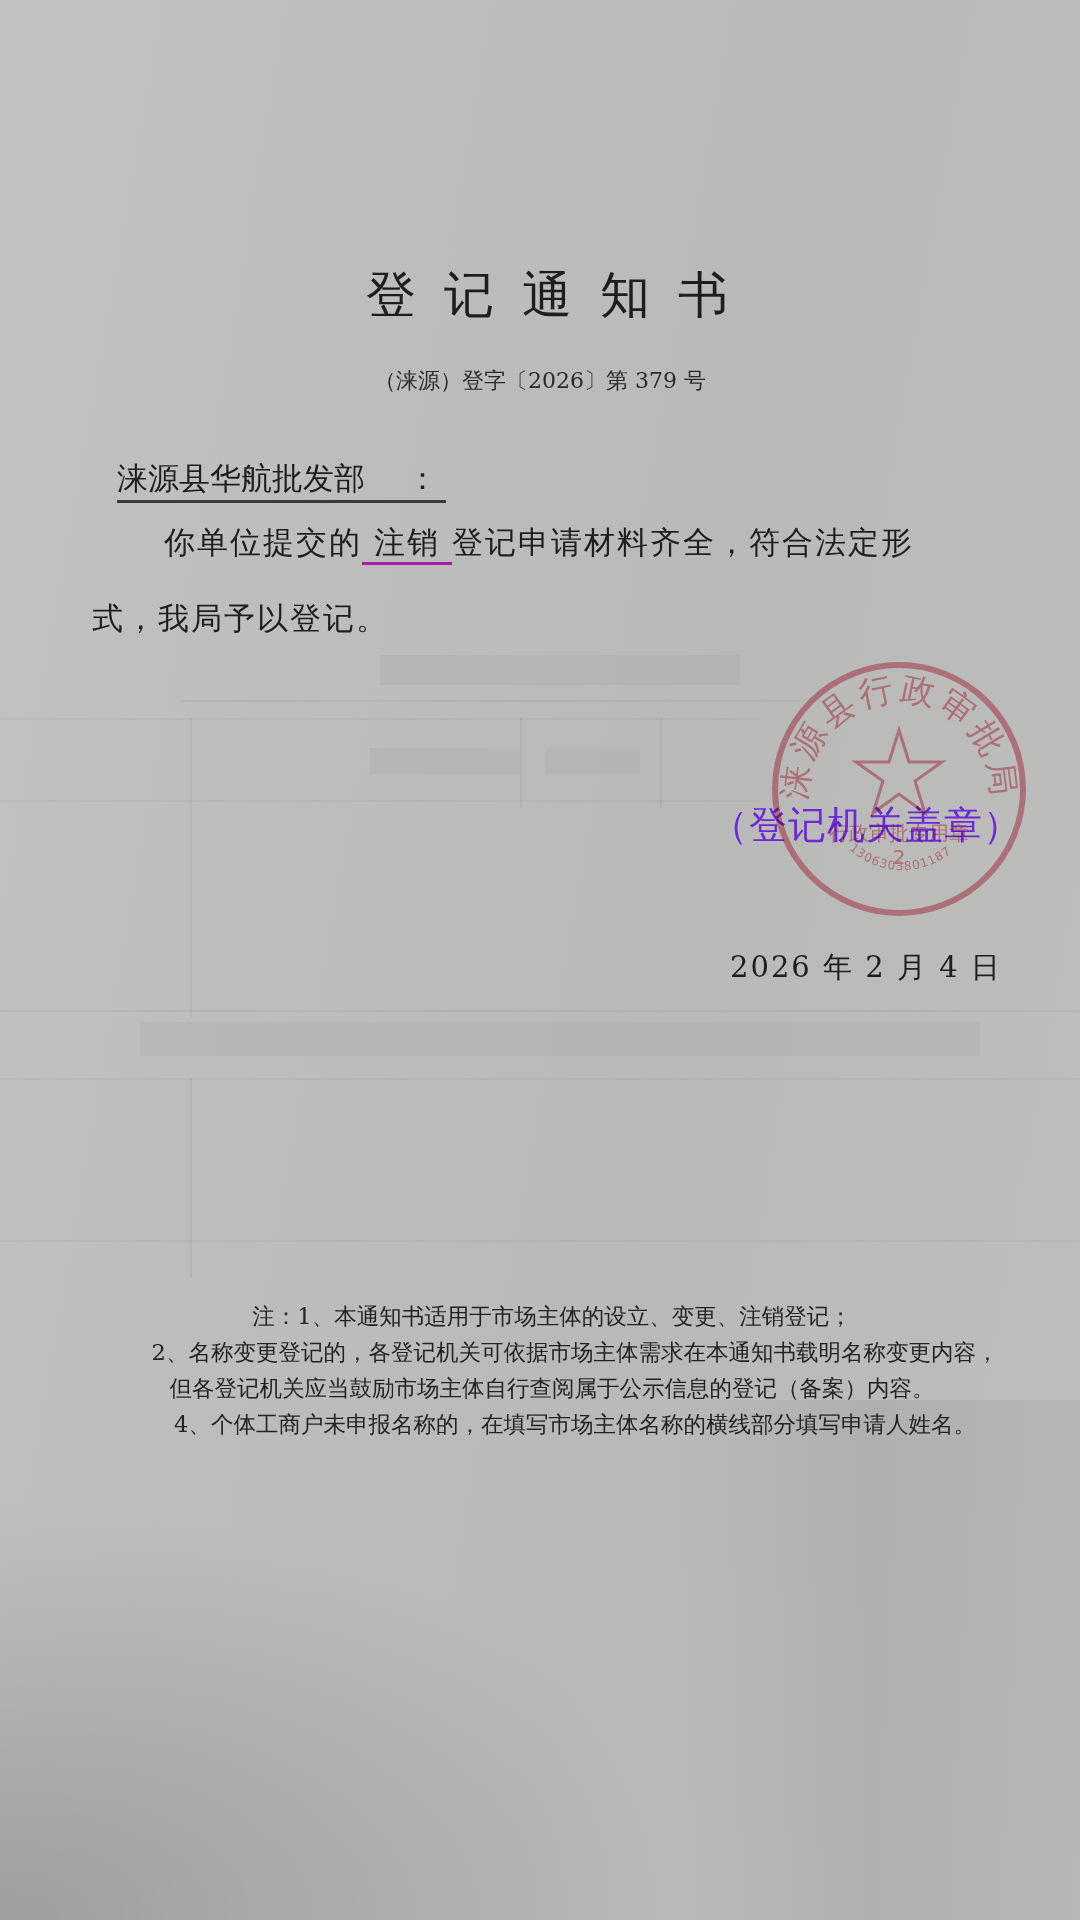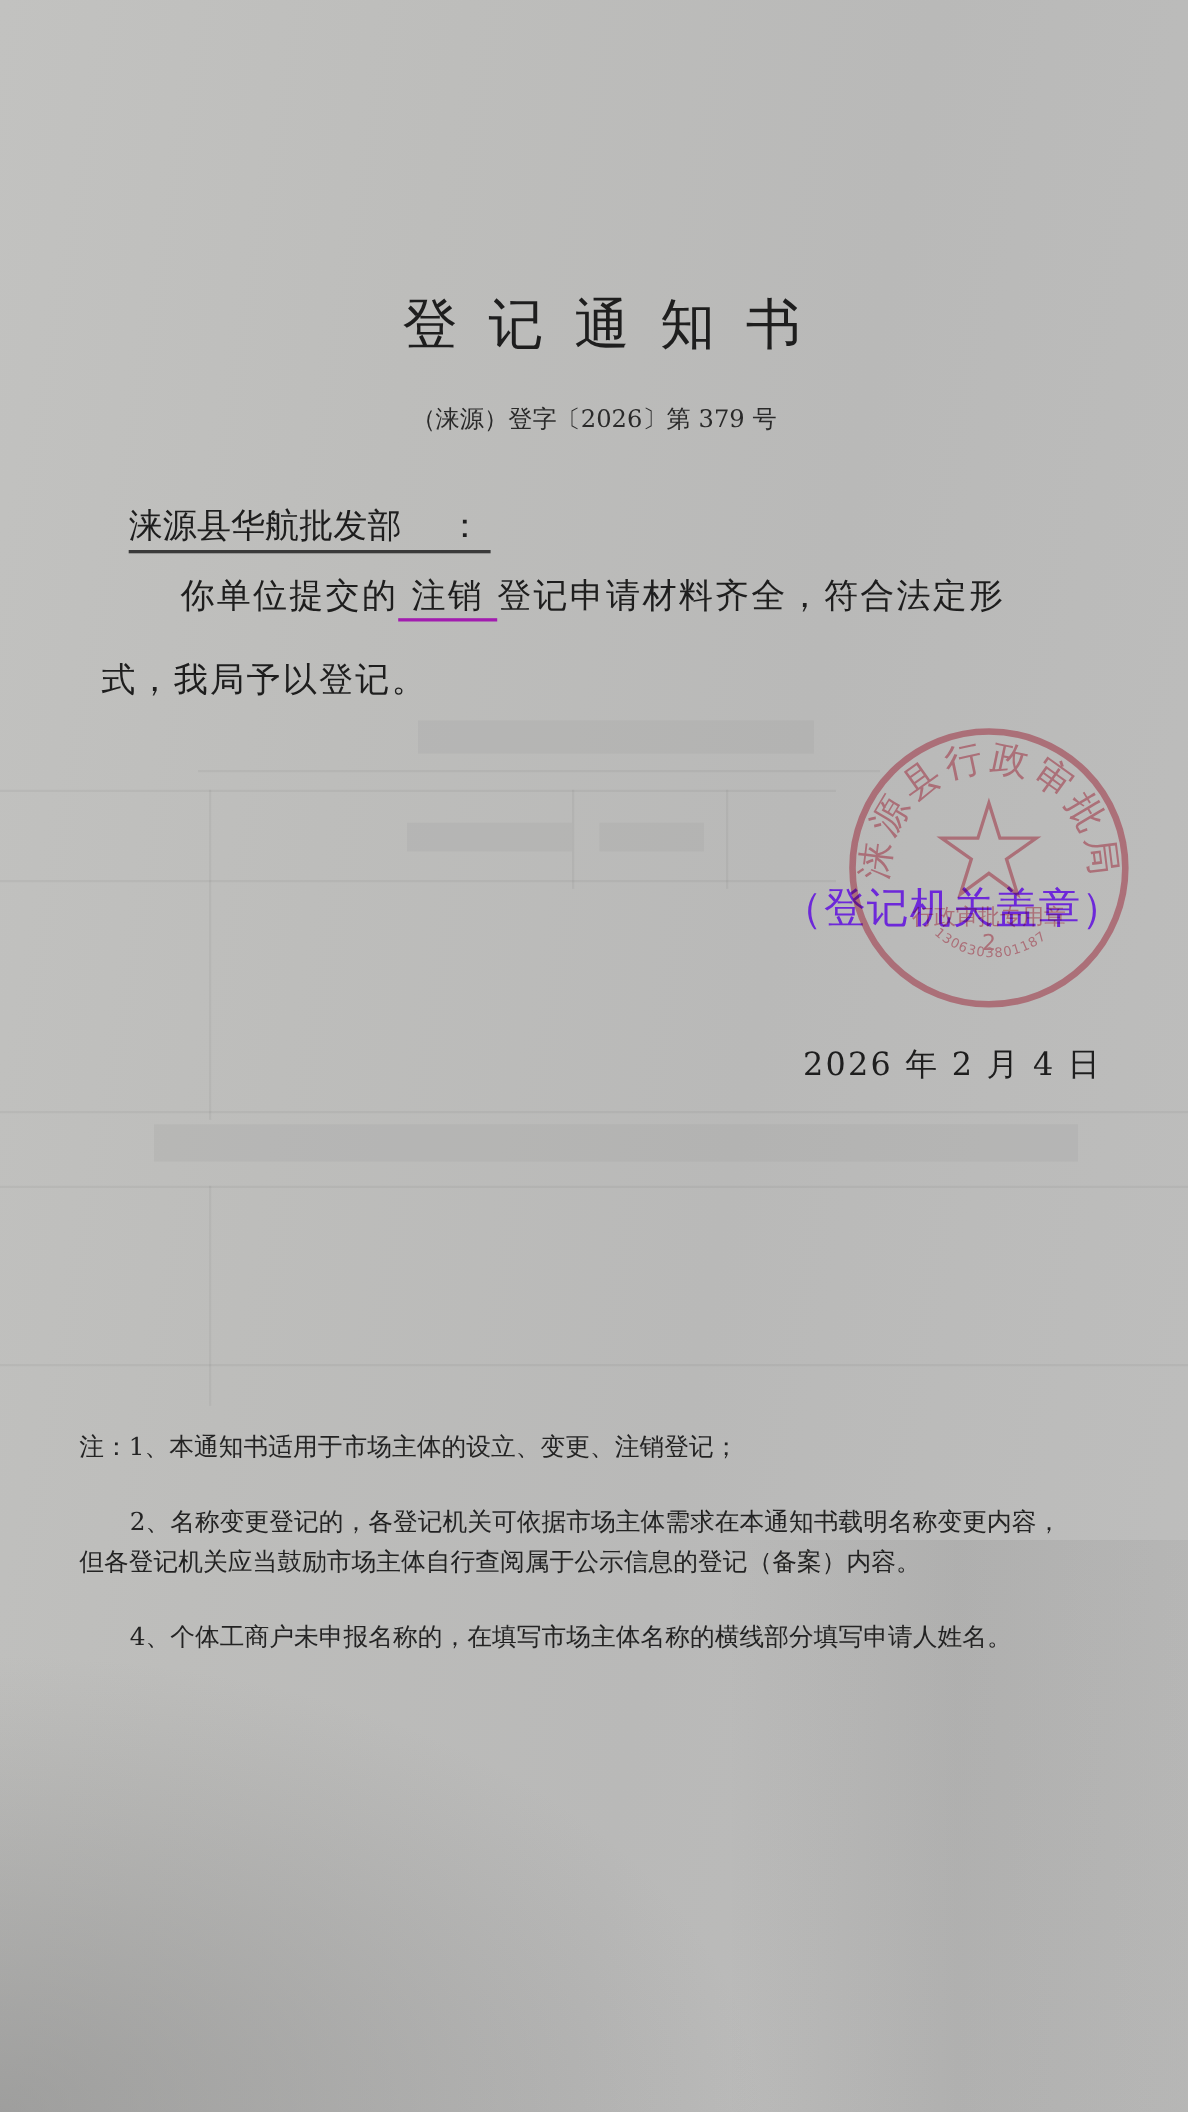--- a/index.html
+++ b/index.html
@@ -136,27 +136,27 @@
     }
     .notes {
       position: absolute;
       top: 1298px;
       left: 72px;
       width: 960px;
       font-size: 22.5px;
       line-height: 36px;
       color: #232323;
       font-family: "DejaVu Serif", serif;
+      text-align: center;
     }
     .notes .note-row {
       white-space: nowrap;
     }
     .notes .indent {
       padding-left: 46px;
-      margin-top: 32px;
     }
   </style>
 </head>
 <body>
 
 <div class="shade shade-bottom-left"></div>
 <div class="shade shade-right"></div>
 
 <div class="ghost-line" style="left:180px;top:700px;width:620px;"></div>
 <div class="ghost-line" style="left:0;top:718px;width:760px;"></div>

